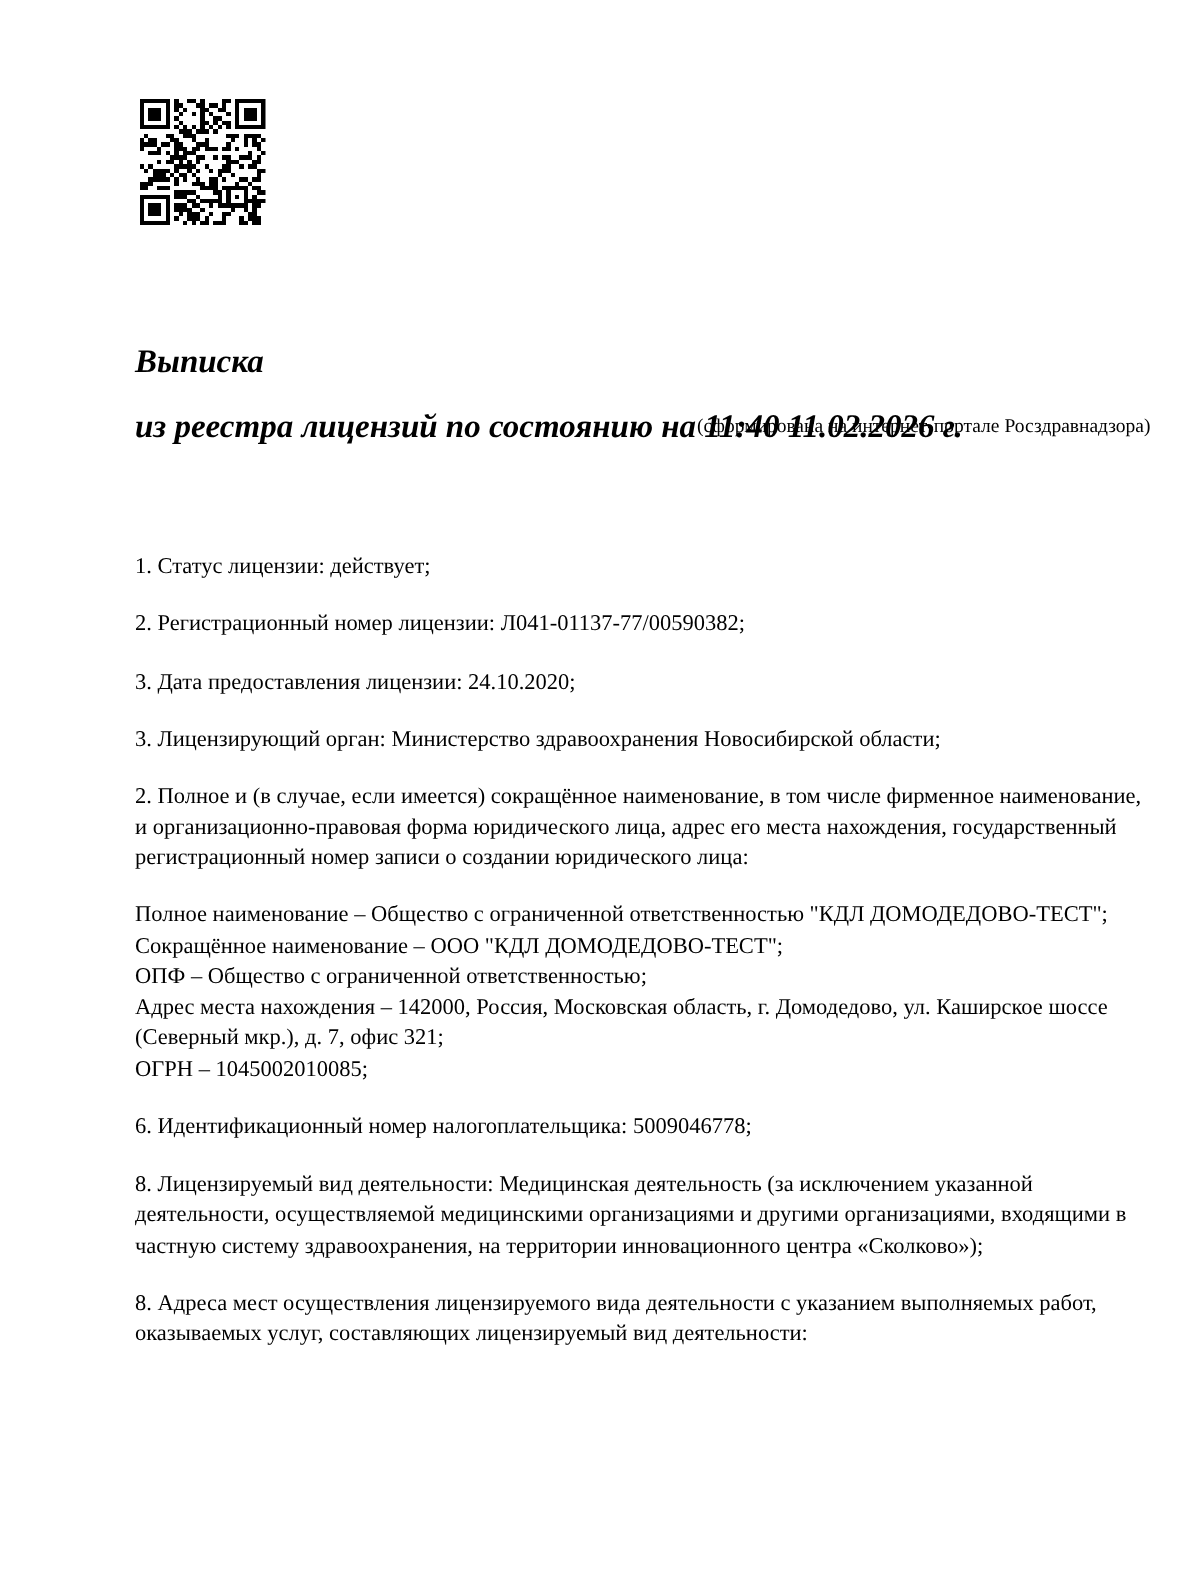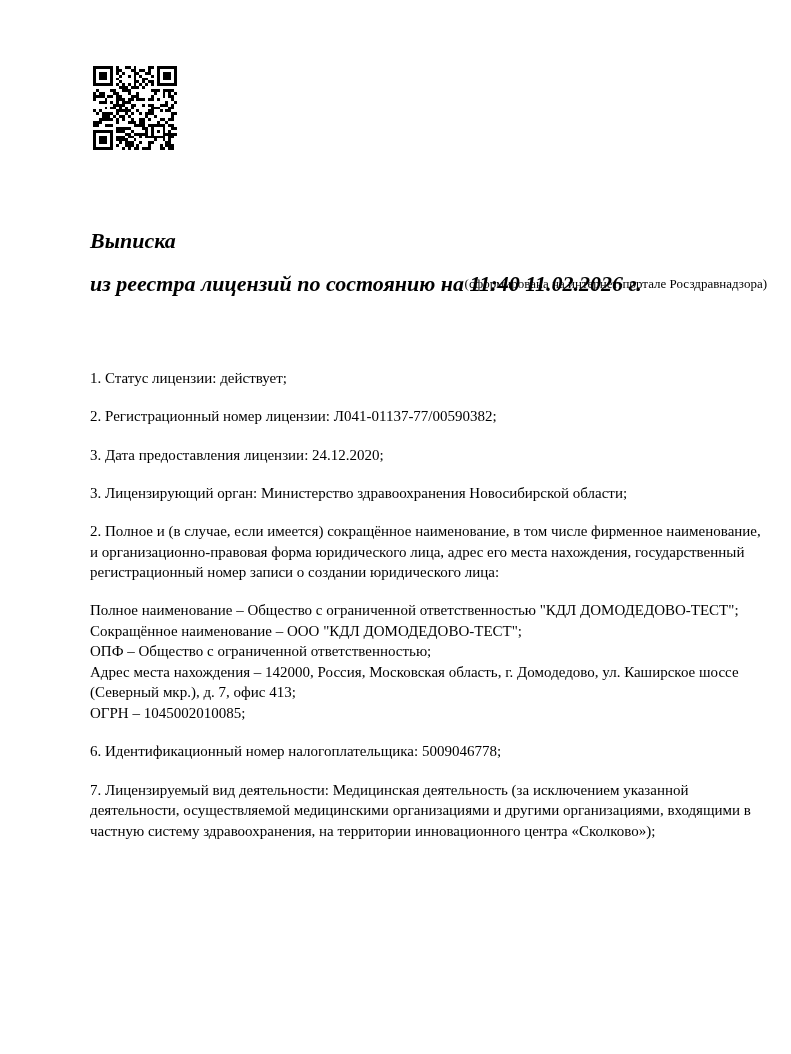--- a/index.html
+++ b/index.html
@@ -460,42 +460,45 @@
 
     <p class="para">
       <span class="line">1. Статус лицензии: действует;</span>
     </p>
 
     <p class="para">
       <span class="line">2. Регистрационный номер лицензии: Л041-01137-77/00590382;</span>
     </p>
 
     <p class="para">
-      <span class="line">3. Дата предоставления лицензии: 24.12.2020;</span>
+      <span class="line">3. Дата предоставления лицензии: 24.10.2020;</span>
     </p>
 
     <p class="para">
       <span class="line">3. Лицензирующий орган: Министерство здравоохранения Новосибирской области;</span>
     </p>
 
     <p class="para">
       <span class="line">2. Полное и (в случае, если имеется) сокращённое наименование, в том числе фирменное наименование, и организационно-правовая форма юридического лица, адрес его места нахождения, государственный регистрационный номер записи о создании юридического лица:</span>
     </p>
 
     <p class="para">
       <span class="line">Полное наименование – Общество с ограниченной ответственностью "КДЛ ДОМОДЕДОВО-ТЕСТ";</span>
       <span class="line">Сокращённое наименование – ООО "КДЛ ДОМОДЕДОВО-ТЕСТ";</span>
       <span class="line">ОПФ – Общество с ограниченной ответственностью;</span>
-      <span class="line">Адрес места нахождения – 142000, Россия, Московская область, г. Домодедово, ул. Каширское шоссе (Северный мкр.), д. 7, офис 413;</span>
+      <span class="line">Адрес места нахождения – 142000, Россия, Московская область, г. Домодедово, ул. Каширское шоссе (Северный мкр.), д. 7, офис 321;</span>
       <span class="line">ОГРН – 1045002010085;</span>
     </p>
 
     <p class="para">
       <span class="line">6. Идентификационный номер налогоплательщика: 5009046778;</span>
     </p>
 
     <p class="para">
-      <span class="line">7. Лицензируемый вид деятельности: Медицинская деятельность (за исключением указанной деятельности, осуществляемой медицинскими организациями и другими организациями, входящими в частную систему здравоохранения, на территории инновационного центра «Сколково»);</span>
-    </p>
-
+      <span class="line">8. Лицензируемый вид деятельности: Медицинская деятельность (за исключением указанной деятельности, осуществляемой медицинскими организациями и другими организациями, входящими в частную систему здравоохранения, на территории инновационного центра «Сколково»);</span>
+    </p>
+
+    <p class="para">
+      <span class="line">8. Адреса мест осуществления лицензируемого вида деятельности с указанием выполняемых работ, оказываемых услуг, составляющих лицензируемый вид деятельности:</span>
+    </p>
 
   </div>
 </div>
 
 </body></html>

